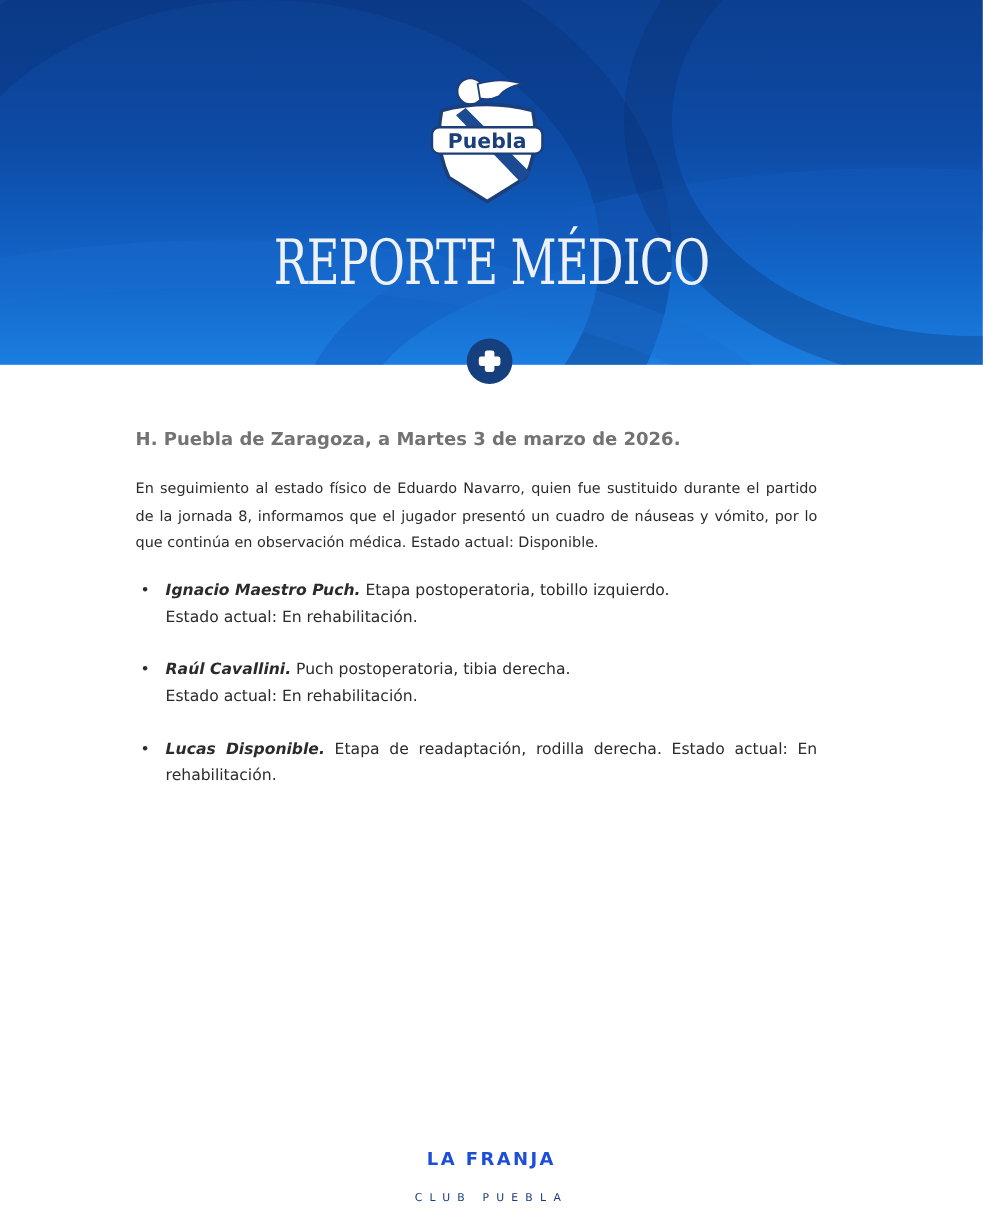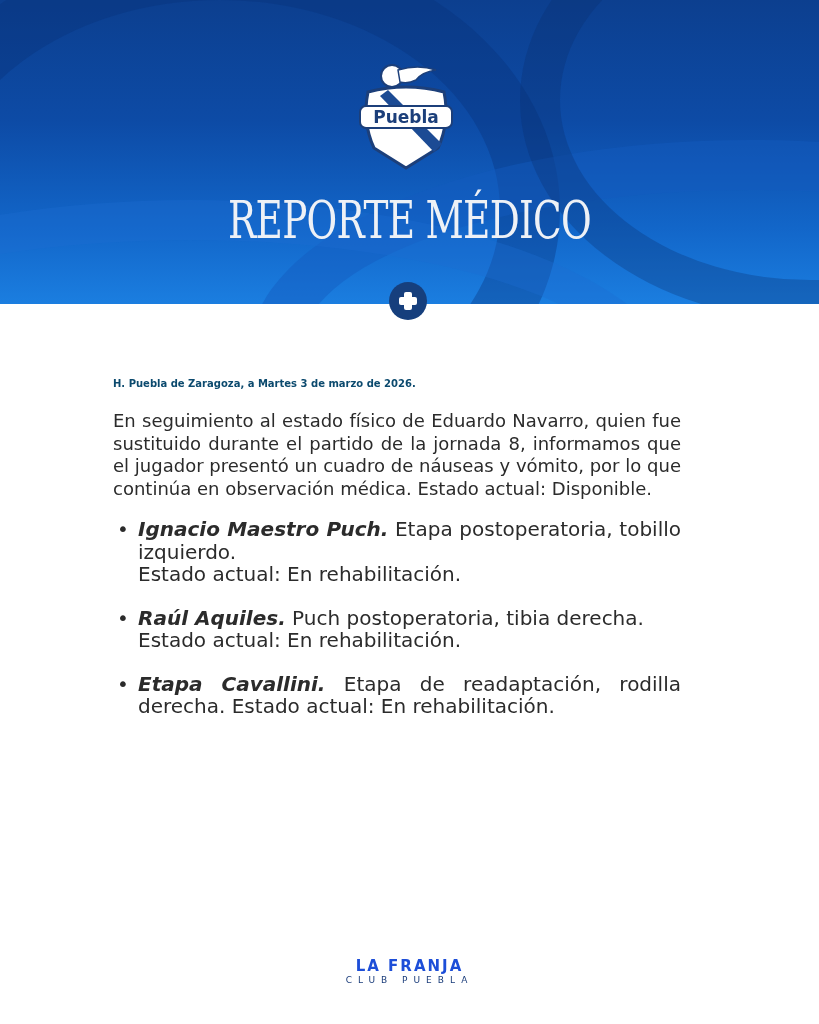--- a/index.html
+++ b/index.html
@@ -36,45 +36,45 @@
   .plus-badge::before, .plus-badge::after {
     content: ""; position: absolute; background: #fff; border-radius: 2px;
   }
   .plus-badge::before { left: 10px; top: 15px; width: 18px; height: 8px; }
   .plus-badge::after { left: 15px; top: 10px; width: 8px; height: 18px; }
   .content {
     position: absolute; left: 113px; top: 350px; width: 568px;
     color: #2b2b2b; font-size: 16px;
   }
   .dateline {
-    color: #0c4a6e; font-weight: bold; font-size: 10px; margin: 28px 0 0 0;
+    color: #737373; font-weight: bold; font-size: 15px; margin: 7px 0 0 0;
   }
   .para {
     margin: 21px 0 0 0; line-height: 22.5px; text-align: justify;
-    font-size: 18px;
+    font-size: 12px;
   }
   .intro { margin-top: 22px; font-size: 16px; }
   ul { list-style: none; margin: 18px 0 0 0; padding: 0; }
   li {
     position: relative; padding-left: 25px; line-height: 22.5px;
-    margin-bottom: 21px; text-align: justify; font-size: 20px;
+    margin-bottom: 21px; text-align: justify; font-size: 13px;
   }
   li::before {
     content: "•"; position: absolute; left: 4px; top: 0;
   }
   li em { font-style: italic; font-weight: bold; }
   .footer {
     position: absolute; left: 0; top: 957px; width: 819px; text-align: center;
   }
   .brand {
     font-family: "DejaVu Sans", sans-serif; font-weight: bold; color: #1d4ed8;
     font-size: 15px; letter-spacing: 2px;
   }
   .sub {
-    margin-top: 0; font-size: 9px; letter-spacing: 6px; color: #1a3c7a;
+    margin-top: 19px; font-size: 9px; letter-spacing: 6px; color: #1a3c7a;
   }
 </style>
 </head>
 <body>
 
 <div class="header">
   <div class="swirl s1"></div>
   <div class="swirl s2"></div>
   <div class="swirl s3"></div>
   <div class="swirl s4"></div>
@@ -95,25 +95,25 @@
 
 <div class="content">
   <p class="dateline">H. Puebla de Zaragoza, a Martes 3 de marzo de 2026.</p>
   <p class="para">En seguimiento al estado físico de Eduardo Navarro, quien fue sustituido durante el partido de la jornada 8, informamos que el jugador presentó un cuadro de náuseas y vómito, por lo que continúa en observación médica. Estado actual: Disponible.</p>
   <ul>
     <li>
       <em>Ignacio Maestro Puch.</em><span> Etapa postoperatoria, tobillo izquierdo.</span><br>
       <span>Estado actual: En rehabilitación.</span>
     </li>
     <li>
-      <em>Raúl Aquiles.</em><span> Puch postoperatoria, tibia derecha.</span><br>
+      <em>Raúl Cavallini.</em><span> Puch postoperatoria, tibia derecha.</span><br>
       <span>Estado actual: En rehabilitación.</span>
     </li>
     <li>
-      <em>Etapa Cavallini.</em><span> Etapa de readaptación, rodilla derecha. Estado actual: En rehabilitación.</span>
+      <em>Lucas Disponible.</em><span> Etapa de readaptación, rodilla derecha. Estado actual: En rehabilitación.</span>
     </li>
   </ul>
 </div>
 
 <div class="footer">
   <div class="brand">LA FRANJA</div>
   <div class="sub">CLUB PUEBLA</div>
 </div>
 
 </body></html>

